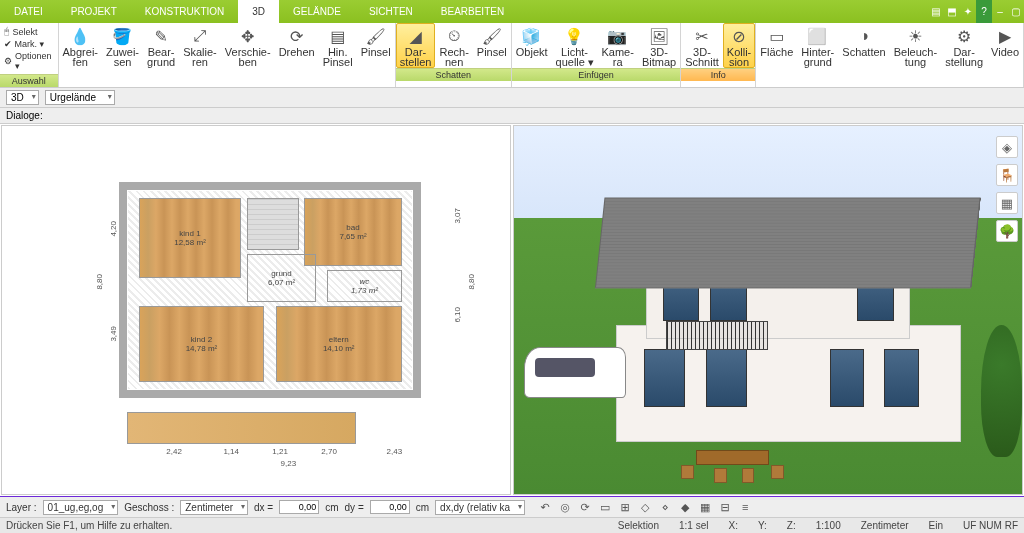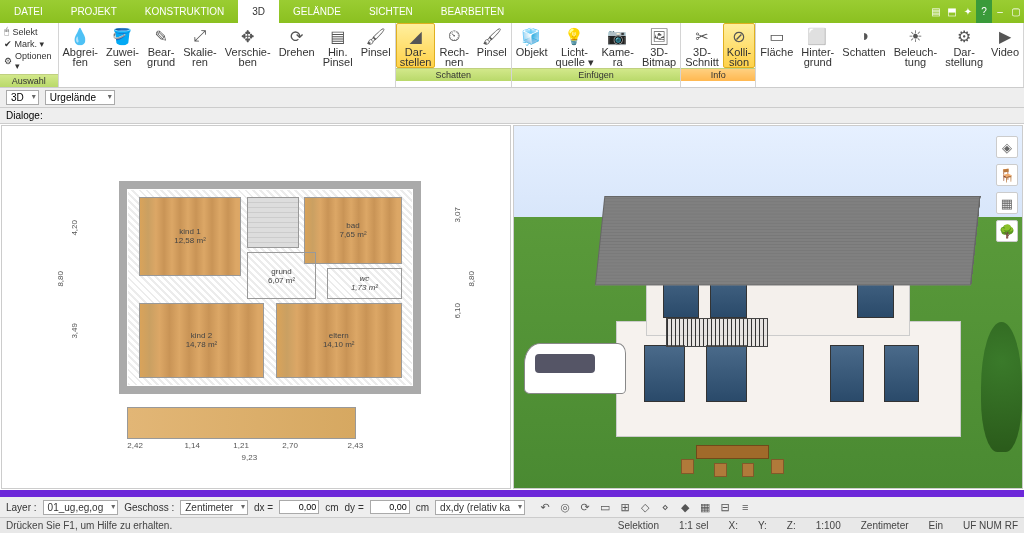--- a/index.html
+++ b/index.html
@@ -25,38 +25,38 @@
 .select::after { content:'▾'; position:absolute; right:2px; font-size:8px; color:#666; }
 .main { flex:1; display:flex; position:relative; background:#fff; min-height:0; }
 .pane { flex:1; position:relative; border:1px solid #ccc; margin:1px; background:#fff; overflow:hidden; }
 .plan { position:absolute; inset:10px 40px 30px 60px; }
 .outer-frame { position:absolute; inset:14% 12% 20% 14%; border:8px solid #aaa; background:#fff; }
 .hatch { position:absolute; inset:1px; background:repeating-linear-gradient(45deg,#ececec 0 2px,transparent 2px 5px); }
 .room { position:absolute; border:1px solid #999; display:flex; flex-direction:column; align-items:center; justify-content:center; font-size:8px; color:#444; text-align:center; }
 .wood { background:linear-gradient(90deg,#d9a35a,#caa062 8%,#dca766 16%,#c99456 24%,#dca766 32%,#c99456 40%,#dca766 48%,#c99456 56%,#dca766 64%,#c99456 72%,#dca766 80%,#c99456 88%,#dca766 96%); }
 .stairs { background:repeating-linear-gradient(0deg,#ddd 0 4px,#ccc 4px 5px); }
 .garage { position:absolute; left:16%; bottom:6%; width:56%; height:10%; background:linear-gradient(90deg,#e2b676,#d6a861); border:1px solid #999; }
-.dims { position:absolute; font-size:8px; color:#555; }
+.dims { position:absolute; font-size:8px; color:#555;margin-left:39px; }
 .vdim { writing-mode:vertical-rl; transform:rotate(180deg); }
 .view3d { position:absolute; inset:0; background:linear-gradient(#e6f0ff 0%,#d8e6fa 25%, #5a9a3a 25.1%, #4a8a32 100%); }
 .roof { position:absolute; left:16%; top:12%; width:74%; height:32%; background:#888; transform:skewX(-6deg) rotateX(40deg); transform-origin:bottom; background-image:repeating-linear-gradient(0deg,#808080 0 3px,#777 3px 4px),repeating-linear-gradient(90deg,transparent 0 8px,rgba(0,0,0,.1) 8px 9px); border:1px solid #666; }
 .house-upper { position:absolute; left:26%; top:34%; width:52%; height:24%; background:#f4f0ec; border:1px solid #ccc; }
 .house-lower { position:absolute; left:20%; top:54%; width:68%; height:32%; background:#f6f2ee; border:1px solid #ccc; }
 .win { position:absolute; background:linear-gradient(#4a6a8a,#2a4a6a); border:1px solid #333; }
 .balcony { position:absolute; left:30%; top:53%; width:20%; height:8%; border:1px solid #444; background:rgba(200,200,200,.3); }
 .balcony::before { content:''; position:absolute; inset:0; background:repeating-linear-gradient(90deg,#333 0 1px,transparent 1px 4px); }
 .car { position:absolute; left:2%; top:60%; width:20%; height:14%; background:#fff; border-radius:16px 8px 4px 6px / 40% 20% 10% 10%; border:1px solid #888; }
 .car::after { content:''; position:absolute; left:10%; top:20%; width:60%; height:40%; background:#556; border-radius:4px; }
 .table { position:absolute; left:34%; bottom:4%; width:18%; height:10%; }
 .table .top { position:absolute; inset:20% 10% 40% 10%; background:#a06a2a; border:1px solid #704a1a; }
 .chair { position:absolute; width:14%; height:40%; background:#b07a3a; border:1px solid #805a2a; }
 .tree { position:absolute; right:0; bottom:10%; width:8%; height:36%; background:radial-gradient(circle at 50% 30%,#3a7a2a,#2a5a1a); border-radius:50% 50% 40% 40%; }
 .sidetools { position:absolute; right:4px; top:10px; display:flex; flex-direction:column; gap:6px; }
 .sidetools .tbtn { width:22px; height:22px; background:#fff; border:1px solid #ccc; border-radius:2px; display:flex; align-items:center; justify-content:center; font-size:13px; color:#666; }
-.bottombar { background:#eee; border-top:7px solid #6d28d9; display:flex; align-items:center; padding:2px 6px; gap:6px; font-size:10px; color:#333; }
+.bottombar { background:#eee; border-top:1px solid #6d28d9; display:flex; align-items:center; padding:2px 6px; gap:6px; font-size:10px; color:#333; }
 .bottombar .inp { width:40px; background:#fff; border:1px solid #aaa; padding:1px 2px; font-size:9px; text-align:right; }
 .bottombar .iconbtn { width:16px; height:16px; display:flex; align-items:center; justify-content:center; color:#555; font-size:11px; border-radius:2px; }
 .statusbar { background:#e8e8e8; border-top:1px solid #ccc; display:flex; align-items:center; padding:2px 6px; font-size:10px; color:#444; gap:20px; }
 .statusbar .spacer { flex:1; }
 </style>
 </head>
 <body>
 
 <div class="menubar">
   <div class="tab">DATEI</div>

